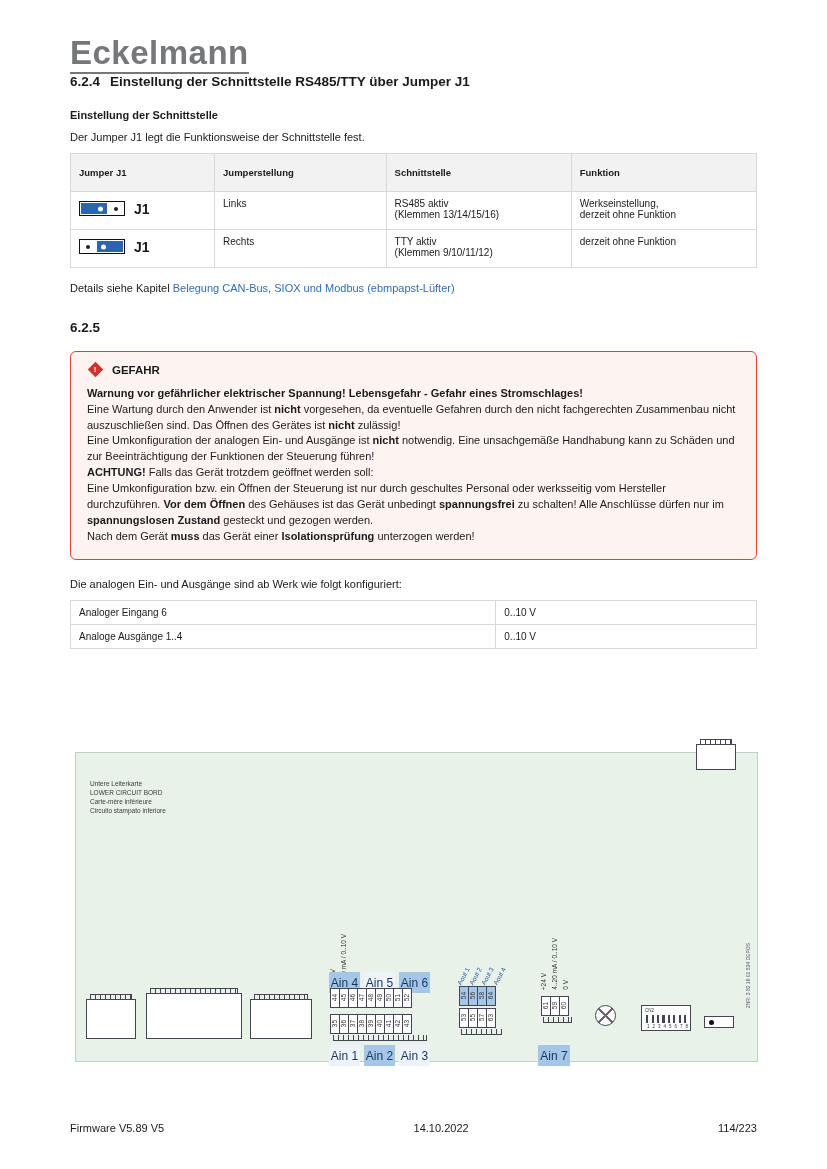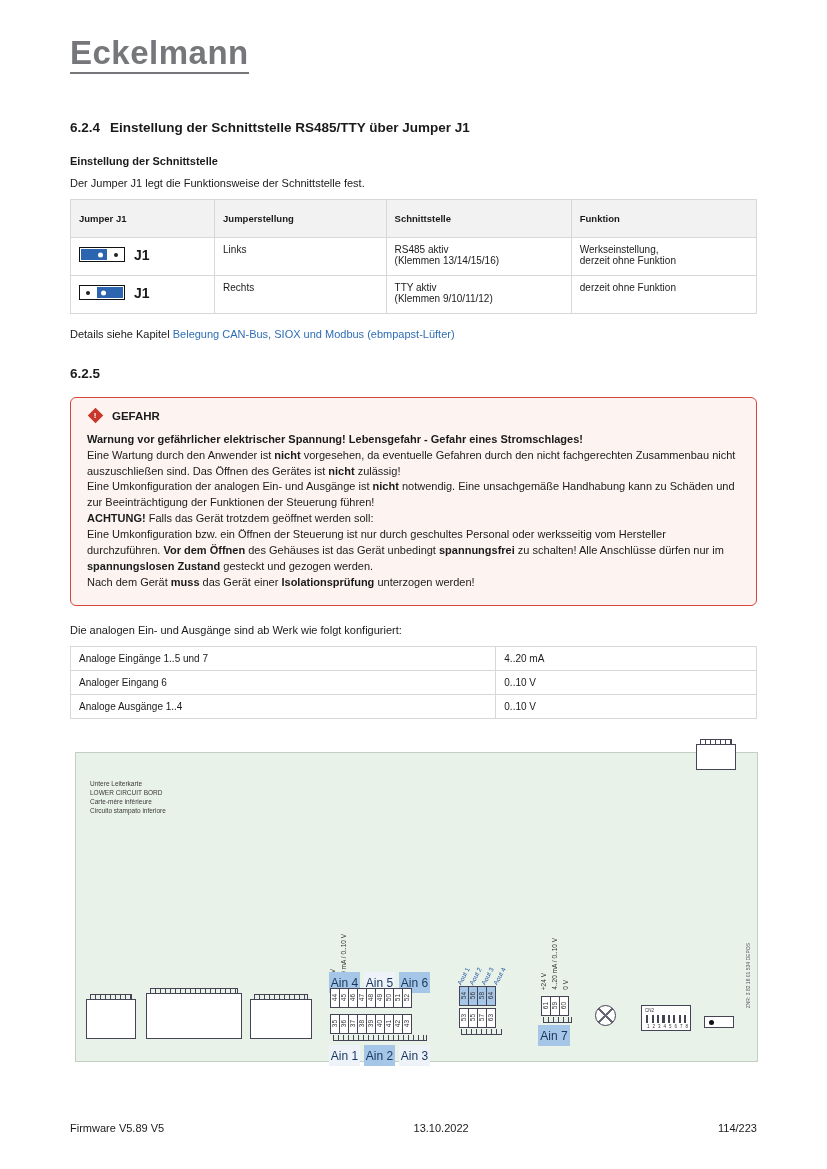--- a/index.html
+++ b/index.html
@@ -6,21 +6,21 @@
   body { margin: 0; background: #888; font-family: "Liberation Sans", sans-serif; color: #1a1a1a; }
   .page { width: 827px; height: 1169px; background: #fff; position: relative; overflow: hidden; margin: 0 auto; }
   .content { padding: 0 70px; }
 
   
   .logo { margin-top: 36px; font-size: 33px; font-weight: bold; color: #75777a;
           letter-spacing: .5px; width: fit-content; line-height: 1.05;
           border-bottom: 2px solid #75777a; padding-bottom: 1px; }
 
   
-  .sec-head { display: flex; margin-top: 46px; font-size: 13.5px; font-weight: bold; }
+  .sec-head { display: flex; font-size: 13.5px; font-weight: bold; }
   .sec-head.second { margin-top: 26px; }
   .sec-num { width: 40px; flex: 0 0 40px; }
   .sub-head { margin-top: 20px; font-size: 11px; font-weight: bold; }
   .intro { margin-top: 10px; font-size: 11px; }
 
   
   table { border-collapse: collapse; width: 100%; margin-top: 10px; }
   .t1 th { background: #f2f2f2; font-size: 9.5px; text-align: left; padding: 13px 8px;
            border: 1px solid #d8d8d8; font-weight: bold; }
   .t1 td { font-size: 10px; padding: 6px 8px; border: 1px solid #d8d8d8; vertical-align: top; height: 38px; }
@@ -219,24 +219,20 @@
     </div>
 
     <div class="cfg-intro">Die analogen Ein- und Ausgänge sind ab Werk wie folgt konfiguriert:</div>
 
     <table class="t2">
       <colgroup>
           <col style="width:62%">
           <col style="width:38%">
         </colgroup>
       <tbody>
-          <tr>
-        <td>Analoge Eingänge 1..5 und 7</td>
-        <td>4..20 mA</td>
-      </tr>
       <tr>
         <td>Analoger Eingang 6</td>
         <td>0..10 V</td>
       </tr>
       <tr>
         <td>Analoge Ausgänge 1..4</td>
         <td>0..10 V</td>
       </tr>
     </tbody>
       </table>
@@ -406,35 +402,35 @@
         </div>
         <div class="tbox">
           <span class="rot">59</span>
         </div>
         <div class="tbox">
           <span class="rot">60</span>
         </div>
       </div>
     <div class="teeth-down" style="left:467px; top:264px; width:29px;"></div>
 
-    <div class="ain-lab hl abs" style="left:462px; top:272px; width:32px;">Ain 7</div>
+    <div class="ain-lab hl abs" style="left:462px; top:292px; width:32px;">Ain 7</div>
 
     <div class="pot"></div>
 
     <div class="cn2">
       <span class="cn2-label">CN2</span>
       <div class="dip"></div>
       <span class="cn2-digits">12345678</span>
     </div>
 
     <div class="sconn"></div>
 
     <div class="znr">
       <span class="rot">ZNR: 3 82 16 01 534 DEPOS</span>
     </div>
   </div>
 
   <div class="footer">
     <span>Firmware V5.89 V5</span>
-    <span>13.10.2022</span>
+    <span>14.10.2022</span>
     <span>114/223</span>
   </div>
 </div>
 
 </body></html>

